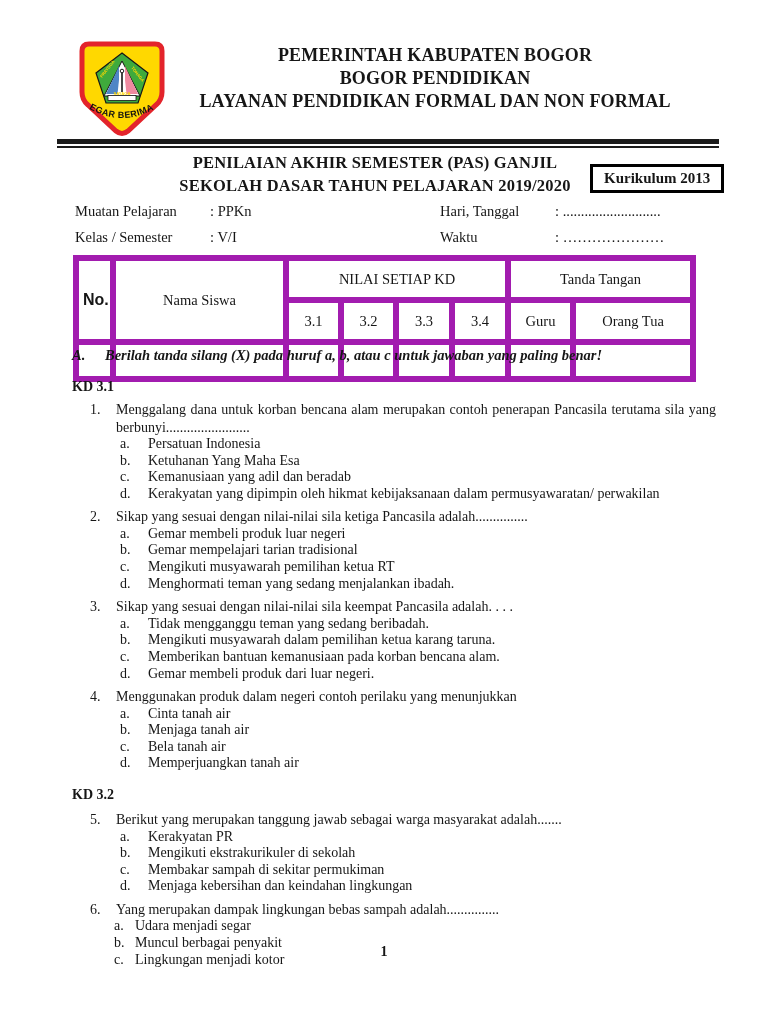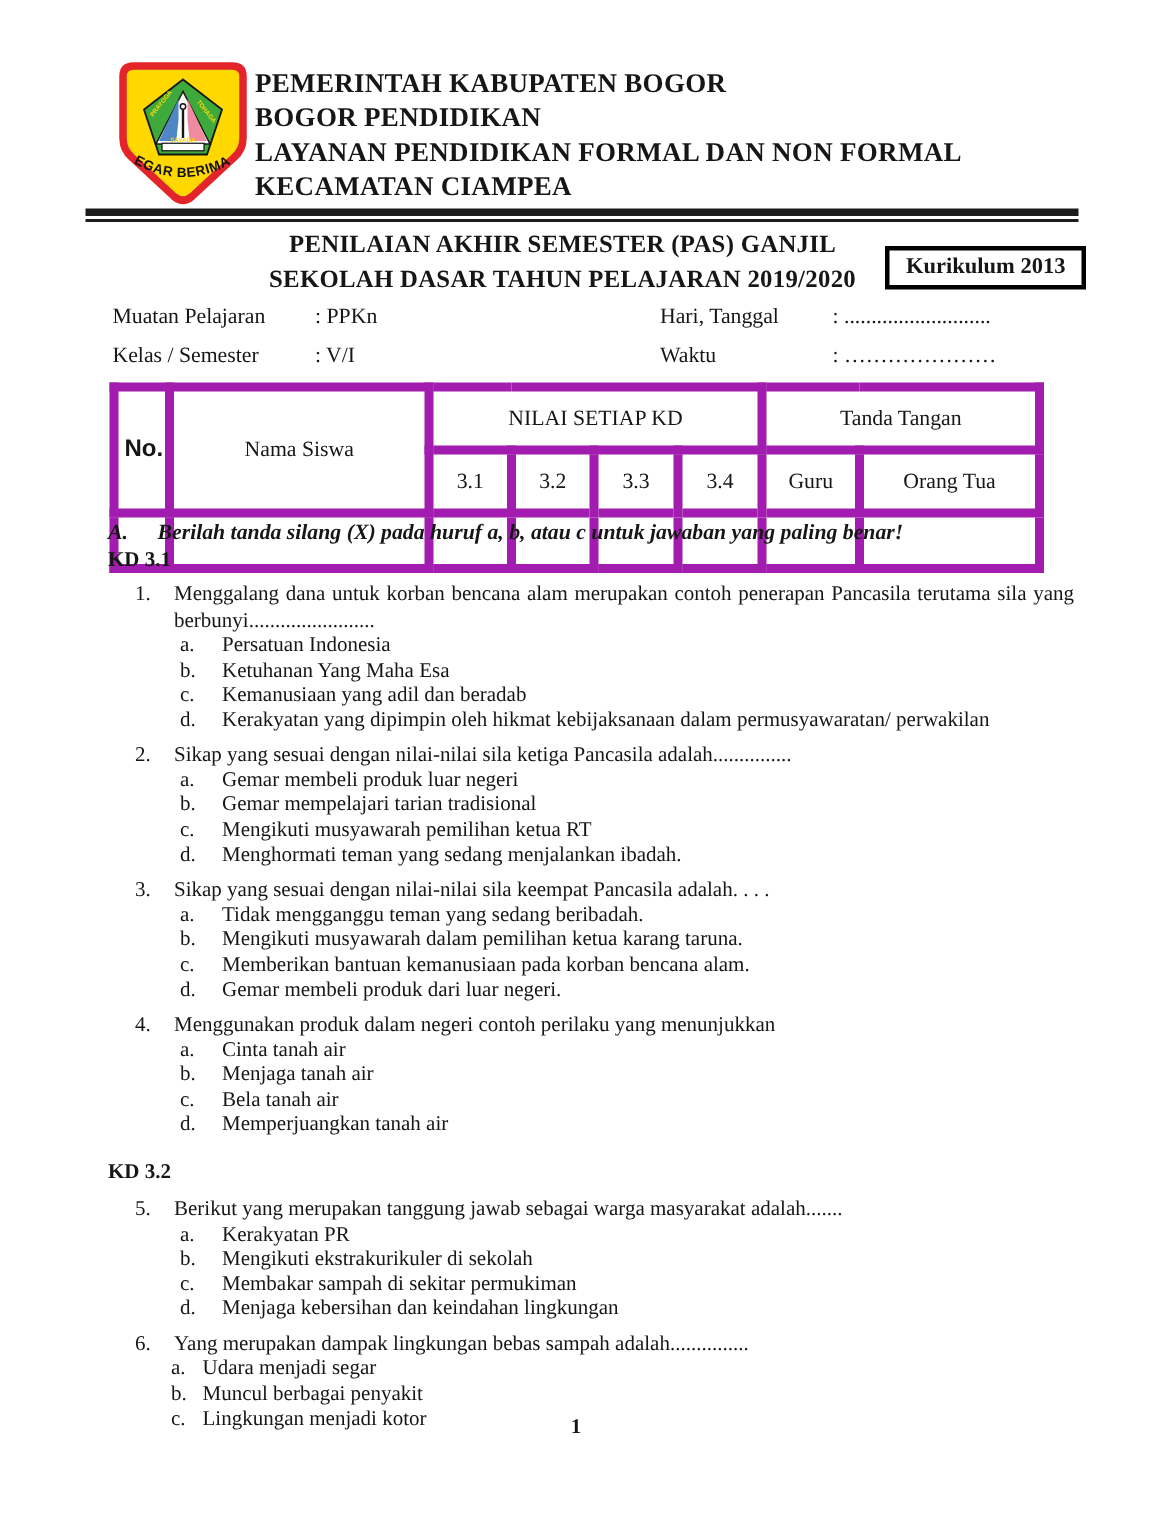--- a/index.html
+++ b/index.html
@@ -1,20 +1,20 @@
 <!DOCTYPE html>
 <html><head>
 <meta charset="utf-8">
 <style>
   html,body{margin:0;padding:0;background:#fff;}
   .page{position:relative;width:768px;height:1024px;background:#fff;color:#161616;
         font-family:"Liberation Serif",serif;overflow:hidden;}
   
   .logo{position:absolute;left:78px;top:40px;width:88px;height:98px;}
-  .header-text{position:absolute;left:170px;right:56px;top:44px;
+  .header-text{position:absolute;left:158px;right:56px;top:44px;text-align:center;
                font-weight:bold;font-size:18px;line-height:23px;letter-spacing:.2px;}
   .double-rule{position:absolute;left:57px;right:49px;top:139px;height:2px;
                border-top:5px solid #1c1c1c;border-bottom:2px solid #1c1c1c;}
   
   .exam-title{position:absolute;left:150px;top:151px;width:450px;text-align:center;
               font-weight:bold;font-size:16.5px;line-height:23px;letter-spacing:.2px;}
   .kurikulum-box{position:absolute;left:590px;top:164px;border:3px solid #000;
                  padding:3px 11px;font-weight:bold;font-size:15px;white-space:nowrap;}
   
   .form{position:absolute;left:72px;right:40px;top:203px;font-size:14.5px;}
@@ -28,21 +28,21 @@
             font-weight:normal;vertical-align:middle;}
   .kd-table{border:2px solid #000;}
   .kd-table .no-cell{font-family:"Liberation Sans",sans-serif;font-weight:bold;font-size:16px;}
   .kd-table tr.head1 th{height:28px;}
   .kd-table tr.head2 th{height:28px;border-bottom:2px solid #000;}
   .kd-table tr.data td{height:23px;}
   
   .content{position:absolute;left:72px;right:46px;top:347px;font-size:14px;line-height:17px;}
   .section-head{display:flex;font-weight:bold;font-style:italic;font-size:14.5px;}
   .section-head .slabel{flex:none;width:33px;}
-  .kd-head{font-weight:bold;font-size:14px;margin-top:1px;}
+  .kd-head{font-weight:bold;font-size:14px;margin-top:14px;}
   .kd-head.second{margin-top:14px;margin-bottom:8px;}
   .q{display:flex;margin-top:6px;}
   .q .qnum{flex:none;width:26px;margin-left:18px;}
   .q .qtext{flex:1;max-width:600px;text-align:justify;line-height:17.5px;}
   .opt{display:flex;line-height:16.6px;}
   .opt .letter{flex:none;width:28px;margin-left:48px;}
   .opts.tight .opt .letter{width:21px;margin-left:42px;}
   .page-number{position:absolute;top:944px;left:0;width:100%;text-align:center;
                font-weight:bold;font-size:14px;}
 </style>
@@ -70,21 +70,20 @@
       <text font-size="9" font-weight="bold" font-family="Liberation Sans, sans-serif" fill="#111" letter-spacing="0.4">
         <textPath href="#mottoArc" startOffset="50%" text-anchor="middle">TEGAR BERIMAN</textPath>
       </text>
     </svg>
   </div>
 
   <div class="header-text">
     <div>PEMERINTAH KABUPATEN BOGOR</div>
     <div>BOGOR PENDIDIKAN</div>
     <div>LAYANAN PENDIDIKAN FORMAL DAN NON FORMAL</div>
-    <div>KECAMATAN CIAMPEA</div>
   </div>
 
   <div class="double-rule"></div>
 
   <div class="exam-title">
     <div>PENILAIAN AKHIR SEMESTER (PAS) GANJIL</div>
     <div>SEKOLAH DASAR TAHUN PELAJARAN 2019/2020</div>
   </div>
   <div class="kurikulum-box">
     <span>Kurikulum 2013</span>

